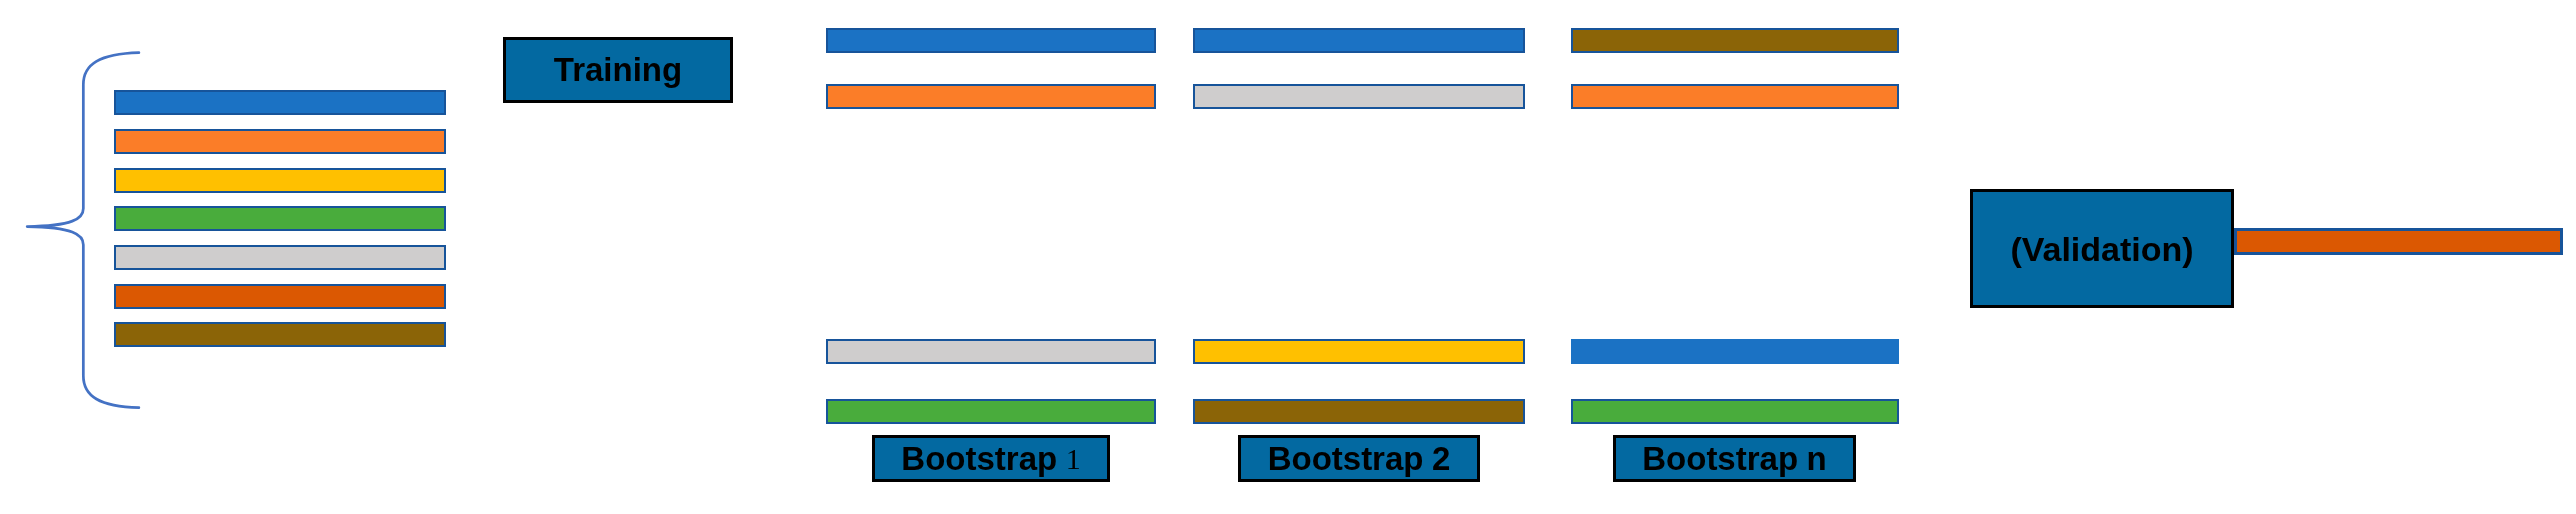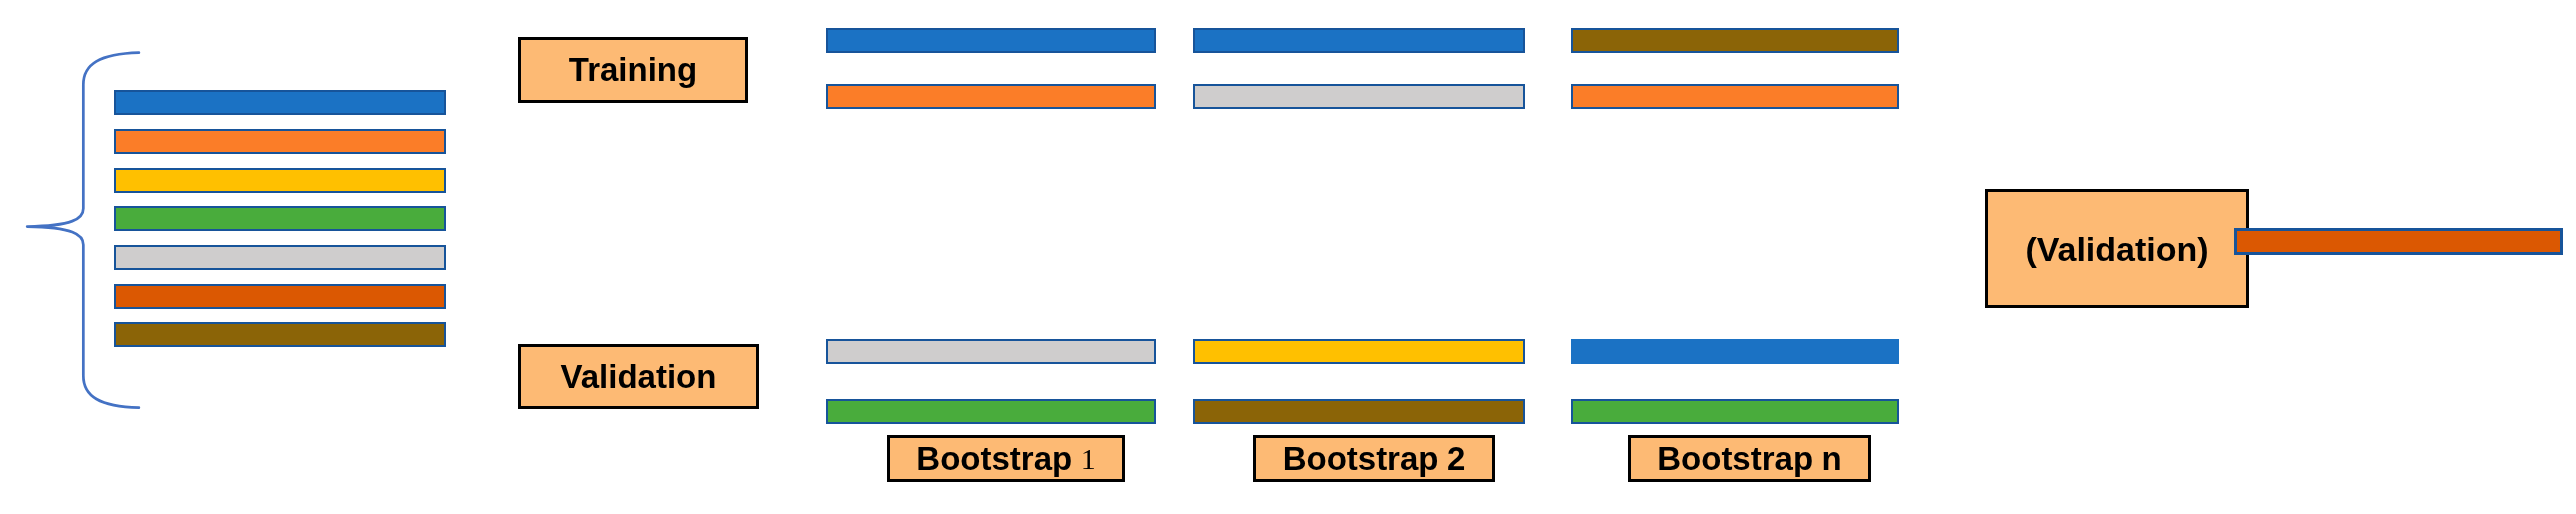--- a/index.html
+++ b/index.html
@@ -7,23 +7,23 @@
           font-family:"Liberation Sans",sans-serif;}
   .bar{position:absolute;box-sizing:border-box;border:2.4px solid var(--bar-border);}
   .bar.borderless{border:none;}
   #initial-bars .bar{left:114px;width:332px;height:25px;}
   .col{position:absolute;top:0;height:515px;}
   .col .bar{left:0;right:0;height:25.4px;}
   .col .bar.t1{top:28px;}
   .col .bar.t2{top:84px;}
   .col .bar.v1{top:339px;}
   .col .bar.v2{top:399px;}
-  .label-box{position:absolute;box-sizing:border-box;background:#fdba74;border:3px solid #000;
+  .label-box{position:absolute;box-sizing:border-box;background:#0369a1;border:3px solid #000;
              display:flex;align-items:center;justify-content:center;text-align:center;
-             font-weight:700;color:#000;margin-left:15px;}
+             font-weight:700;color:#000;}
   #training-label{left:503px;top:37px;width:230px;height:66px;font-size:33px;}
   #validation-label{left:503px;top:344px;width:241px;height:65px;font-size:33px;}
   #initial-label{left:143px;top:374px;width:276px;height:72px;font-size:35px;}
   #testing-label{left:1970px;top:189px;width:264px;height:119px;border-width:3.6px;
                  font-size:34px;line-height:46px;flex-direction:column;}
   .col .label-box{top:435px;height:47px;font-size:33px;}
   .suffix{margin-left:8.5px;}
   .suffix.serif{font-family:"Liberation Serif",serif;font-weight:400;font-size:30px;}
   #testing-bar{position:absolute;left:2234px;top:228px;width:329px;height:27px;
                box-sizing:border-box;border:3px solid var(--bar-border);}
@@ -49,23 +49,20 @@
       <div class="bar" style="top: 245px; background: rgb(207, 205, 205);"></div>
       <div class="bar" style="top: 284px; background: rgb(219, 88, 2);"></div>
       <div class="bar" style="top: 322px; background: rgb(139, 100, 7);"></div>
     </div>
 
 
   <div class="label-box" id="training-label">
     <span>Training</span>
   </div>
 
-  <div class="label-box" id="validation-label">
-    <span>Validation</span>
-  </div>
 
   <div id="columns">
       <div class="col" style="left: 826px; width: 330px;">
         <div class="bar t1" style="background: rgb(27, 114, 196);"></div>
         <div class="bar t2" style="background: rgb(251, 125, 40);"></div>
         <div class="bar v1" style="background: rgb(207, 205, 205);"></div>
         <div class="bar v2" style="background: rgb(73, 172, 60);"></div>
         <div class="label-box" style="left: 46px; width: 238px;">
           <span>Bootstrap</span>
           <span class="suffix serif">1</span>

